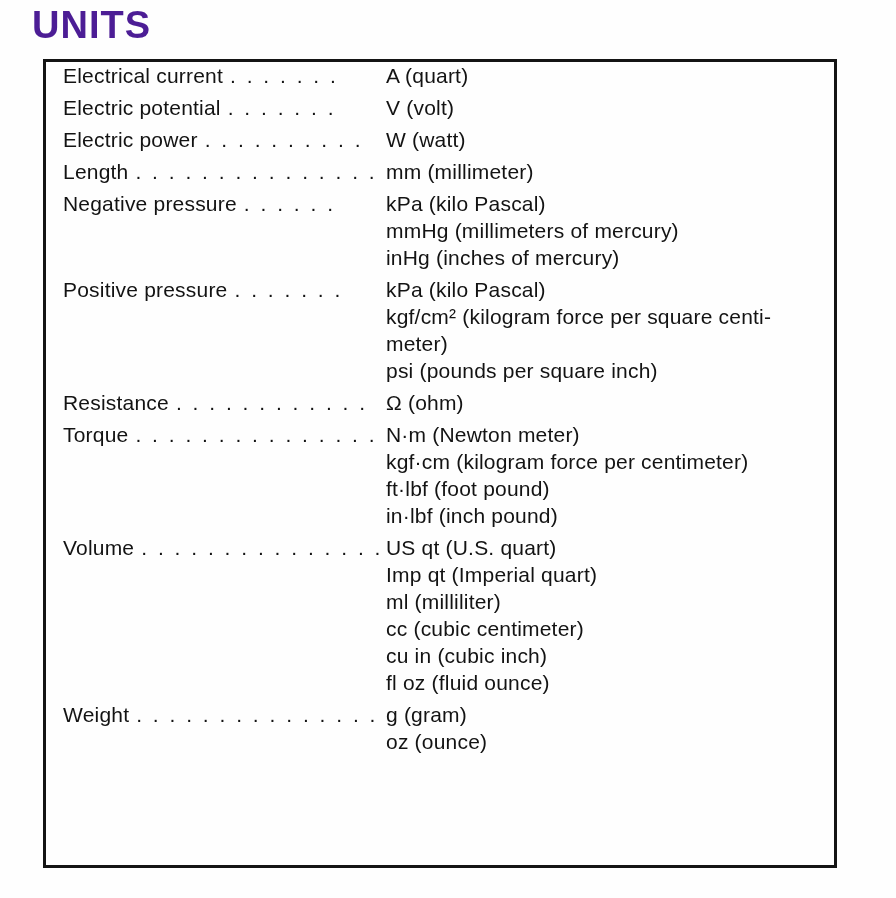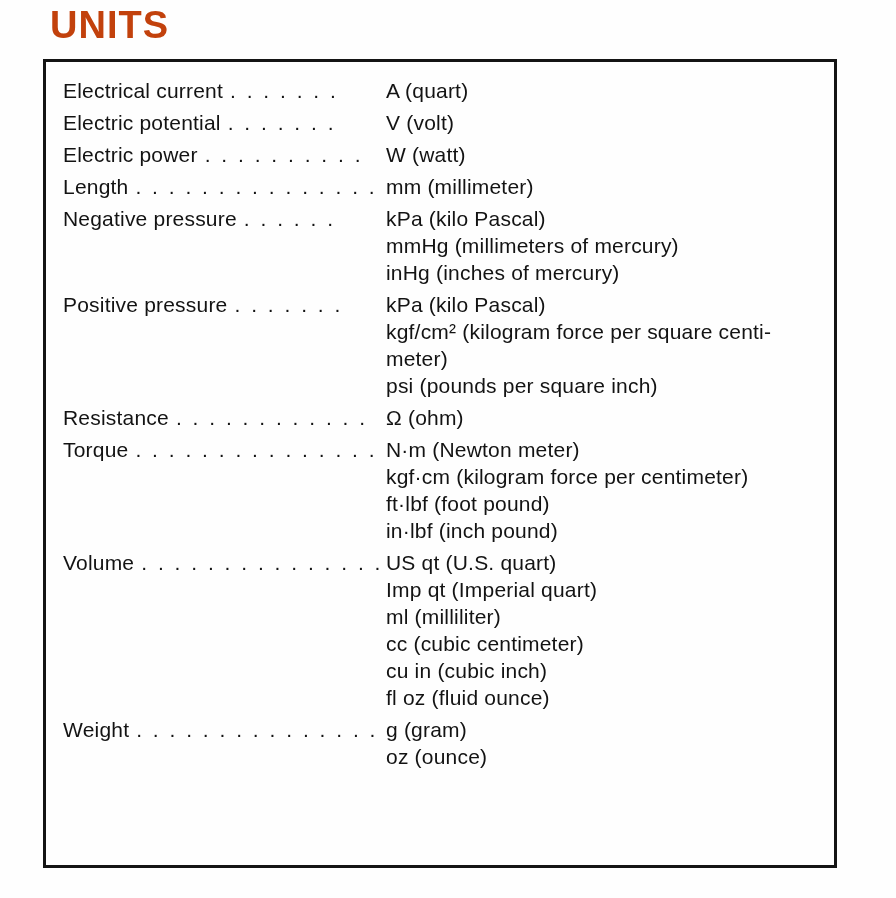--- a/index.html
+++ b/index.html
@@ -11,37 +11,37 @@
     position: relative;
     width: 896px;
     height: 898px;
     background: #fefefe;
     font-family: "Liberation Sans", sans-serif;
     color: #131313;
     overflow: hidden;
   }
   .title {
     position: absolute;
-    left: 50px;
+    left: 32px;
     top: 4px;
     margin: 0;
     font-size: 38px;
     font-weight: bold;
     letter-spacing: 1px;
-    color: #c2410c;
+    color: #4c1d95;
   }
   .units-box {
     position: absolute;
     left: 43px;
     top: 59px;
     width: 794px;
     height: 809px;
     box-sizing: border-box;
     border: 3px solid #141414;
-    padding: 15px 8px 0 17px;
+    padding: 0 8px 0 17px;
     background: #fefefe;
   }
   .row {
     display: flex;
     align-items: flex-start;
     margin-bottom: 5px;
   }
   .label-cell {
     flex: 0 0 323px;
     width: 323px;

